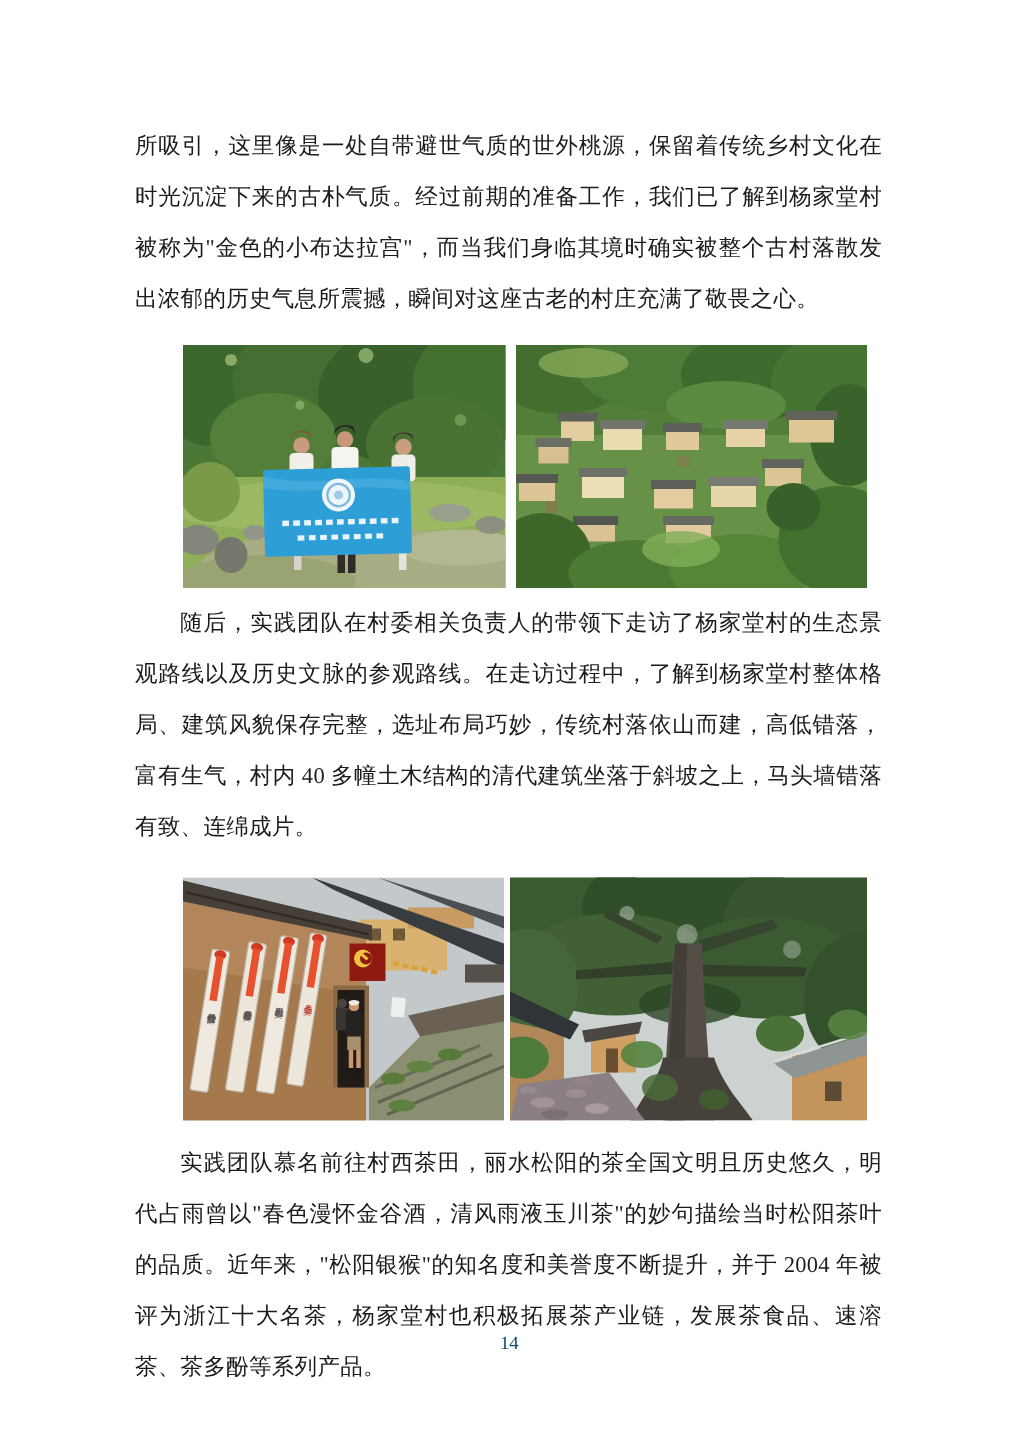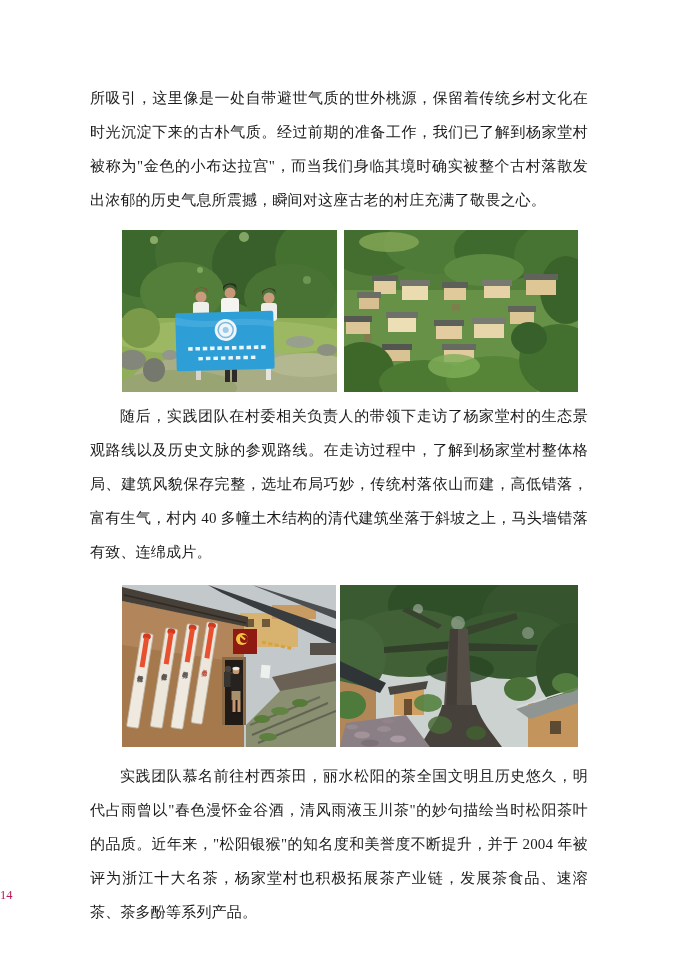--- a/index.html
+++ b/index.html
@@ -25,22 +25,23 @@
   }
   .para.indent { text-indent:2em; }
   .photo-row { display:flex; margin-left:32px; }
   .photo-row.first { margin-top:13px; margin-bottom:7px; gap:7px; }
   .photo-row.second { margin-top:16px; margin-bottom:12px; gap:4px; }
   .photo { display:block; font-size:0; line-height:0; }
   .photo svg { display:block; }
   .page-number {
     position:absolute;
     left:0; right:0; top:888px;
+    text-align:center;
     font-size:12.5px;
-    color:#be185d;
+    color:#0c4a6e;
     font-family:"Liberation Serif", serif;
   }
   .sign-text {
     font-family:"Liberation Sans", sans-serif;
   }
 </style>
 </head>
 <body>
 
 <div class="page">

